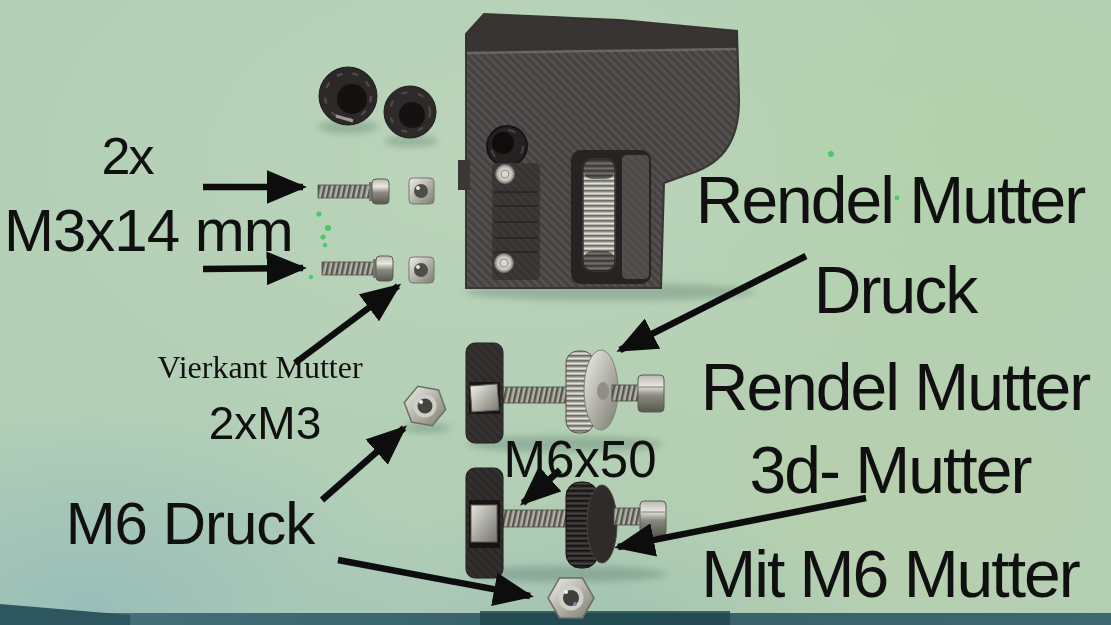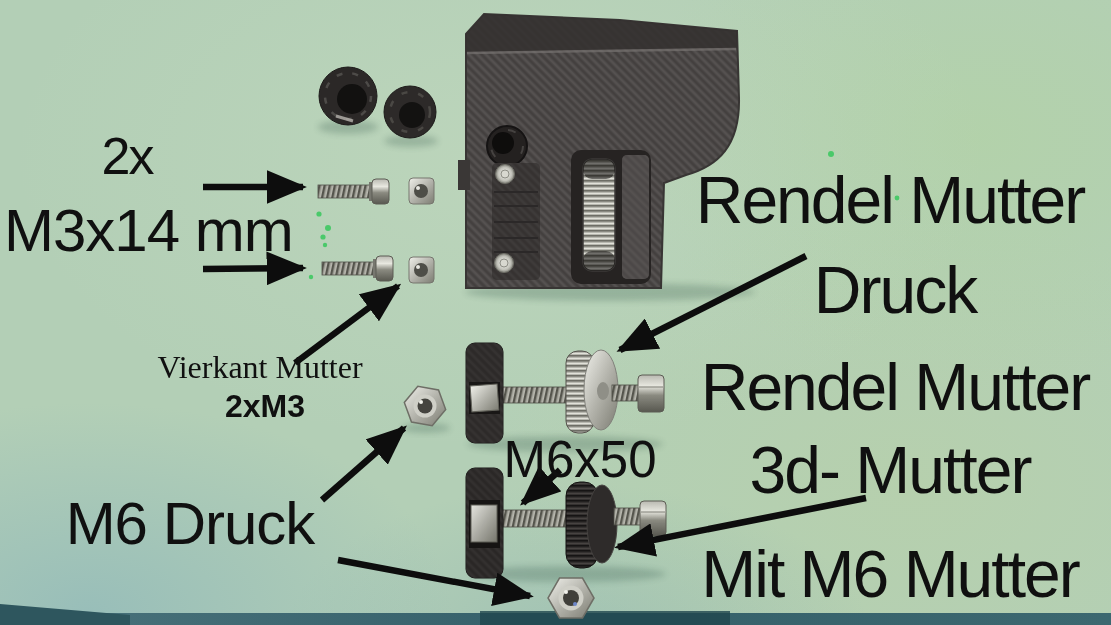--- a/index.html
+++ b/index.html
@@ -232,21 +232,21 @@
       <path d="M338,560 L530,596" marker-end="url(#ah)"></path>
       <path d="M806,256 L620,350" marker-end="url(#ah)"></path>
       <path d="M560,470 L523,503" marker-end="url(#ah)"></path>
       <path d="M866,498 L618,547" marker-end="url(#ah)"></path>
     </g>
   </svg>
 
   <div class="lbl big" style="left:62px;top:130px;width:130px;font-size:52px;">2x</div>
   <div class="lbl mid" style="left:4px;top:201px;width:280px;font-size:60px;">M3x14 mm</div>
   <div class="lbl" style="left:140px;top:351px;width:240px;font-size:32px;font-family:Liberation Serif, serif;">Vierkant Mutter</div>
-  <div class="lbl" style="left:195px;top:390px;width:140px;font-size:32px;font-weight:bold;">2xM3</div>
+  <div class="lbl" style="left:195px;top:400px;width:140px;font-size:46px;">2xM3</div>
   <div class="lbl mid" style="left:25px;top:494px;width:330px;font-size:60px;">M6 Druck</div>
 
   <div class="lbl big" style="left:670px;top:167px;width:440px;font-size:66px;">Rendel Mutter</div>
   <div class="lbl big" style="left:810px;top:257px;width:170px;font-size:66px;">Druck</div>
   <div class="lbl big" style="left:670px;top:354px;width:450px;font-size:66px;">Rendel Mutter</div>
   <div class="lbl big" style="left:720px;top:437px;width:340px;font-size:66px;">3d- Mutter</div>
   <div class="lbl big" style="left:660px;top:541px;width:460px;font-size:66px;">Mit M6 Mutter</div>
   <div class="lbl" style="left:500px;top:434px;width:160px;font-size:51px;">M6x50</div>
 
 </div>

